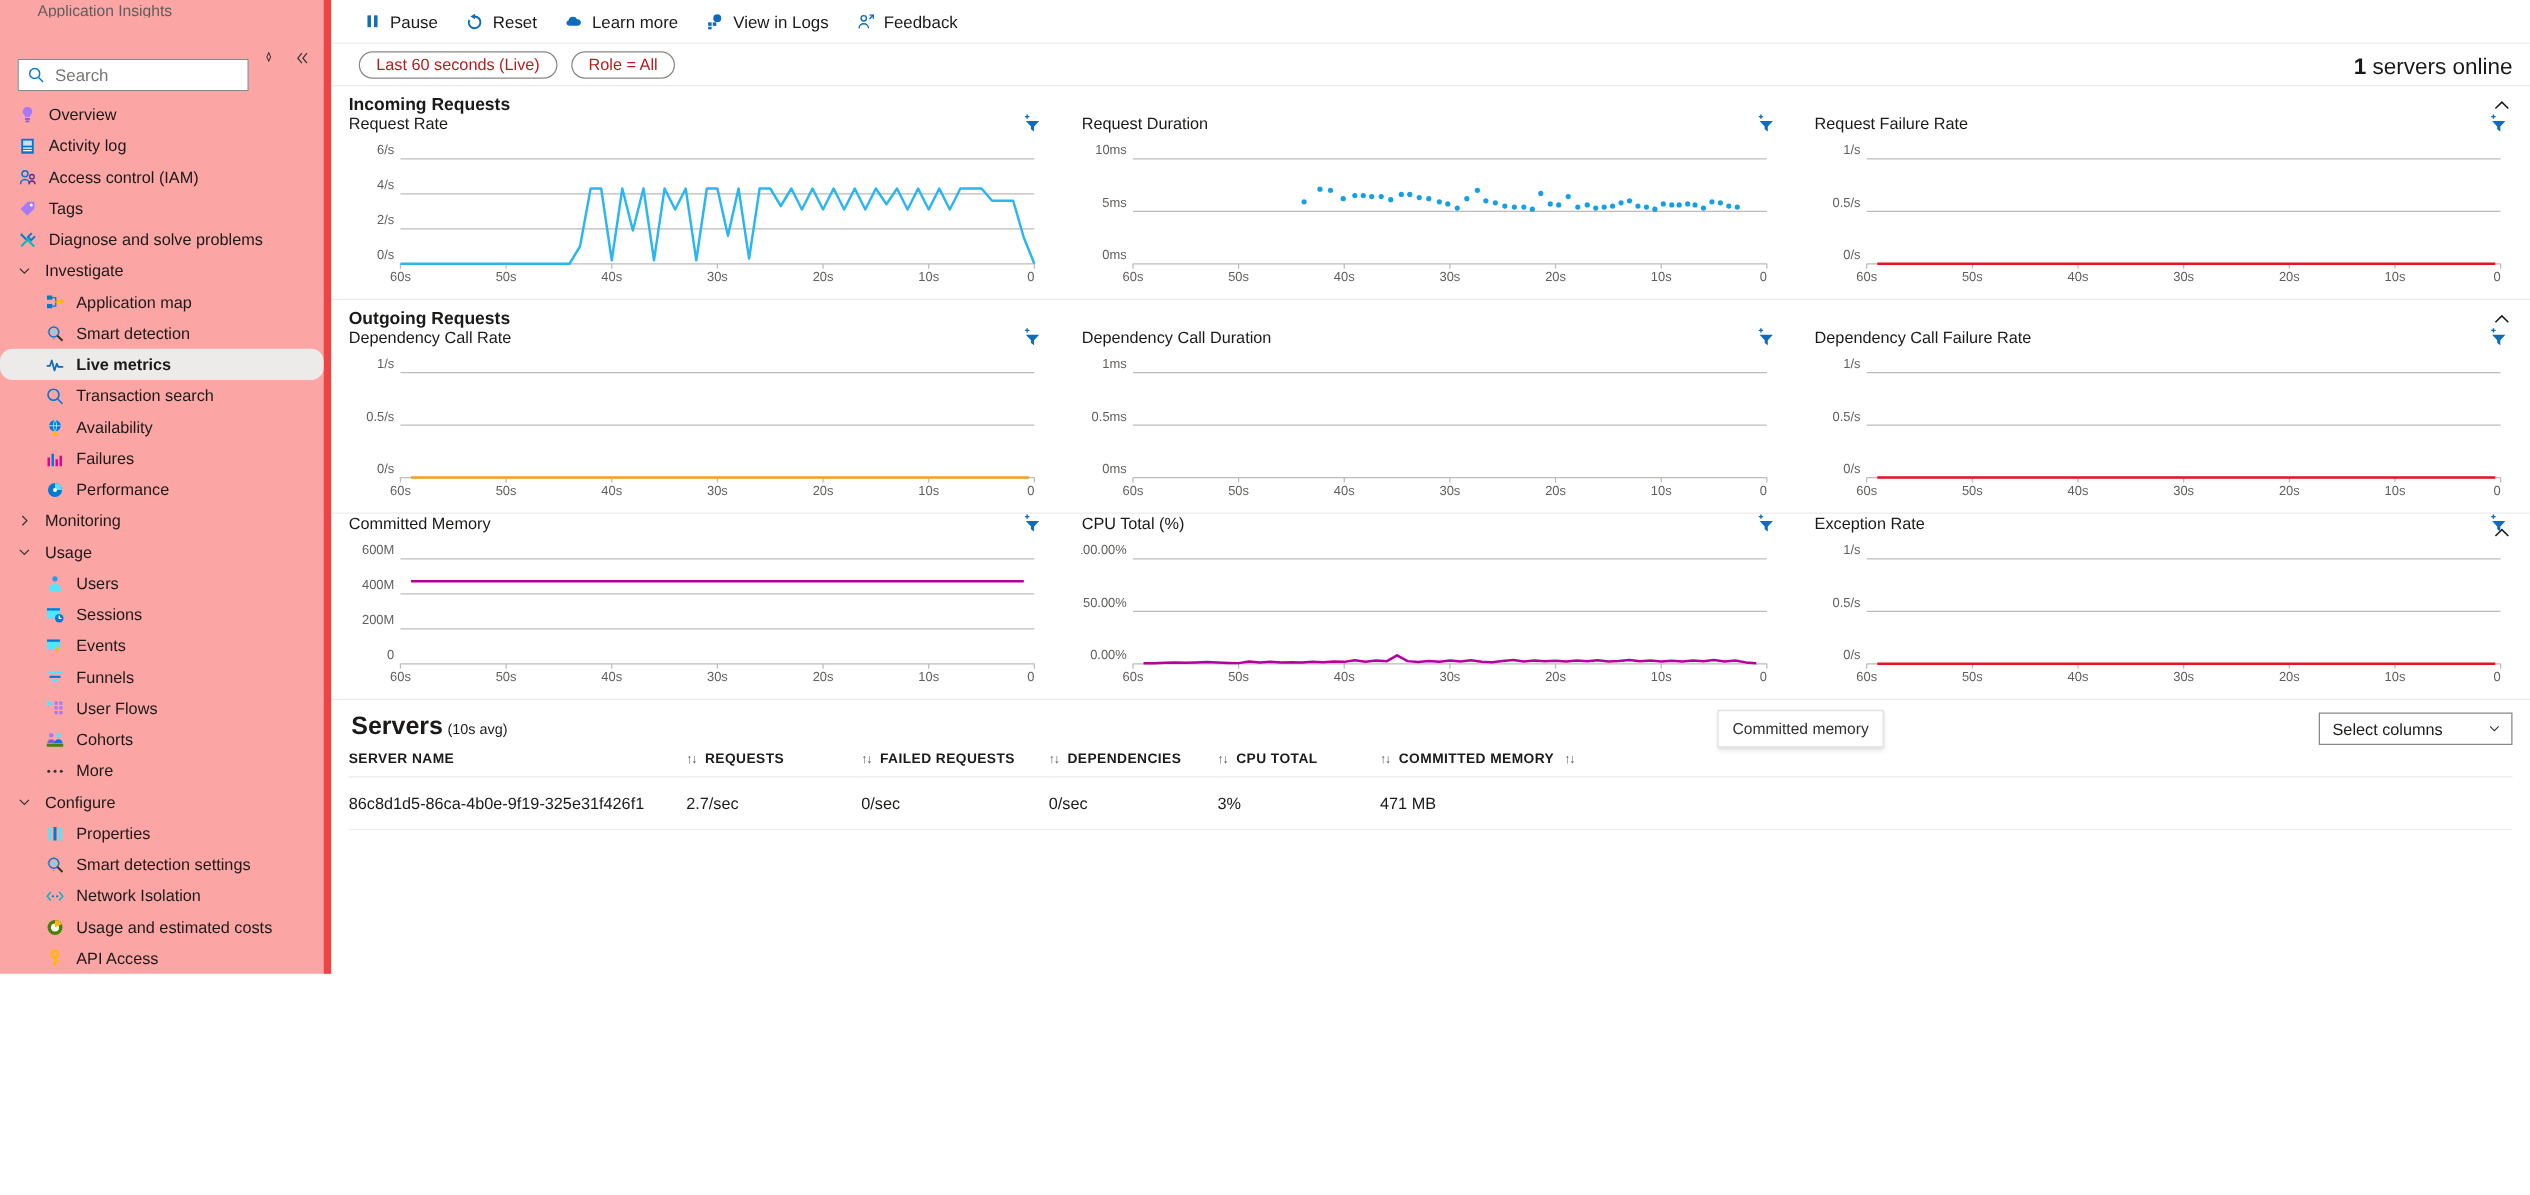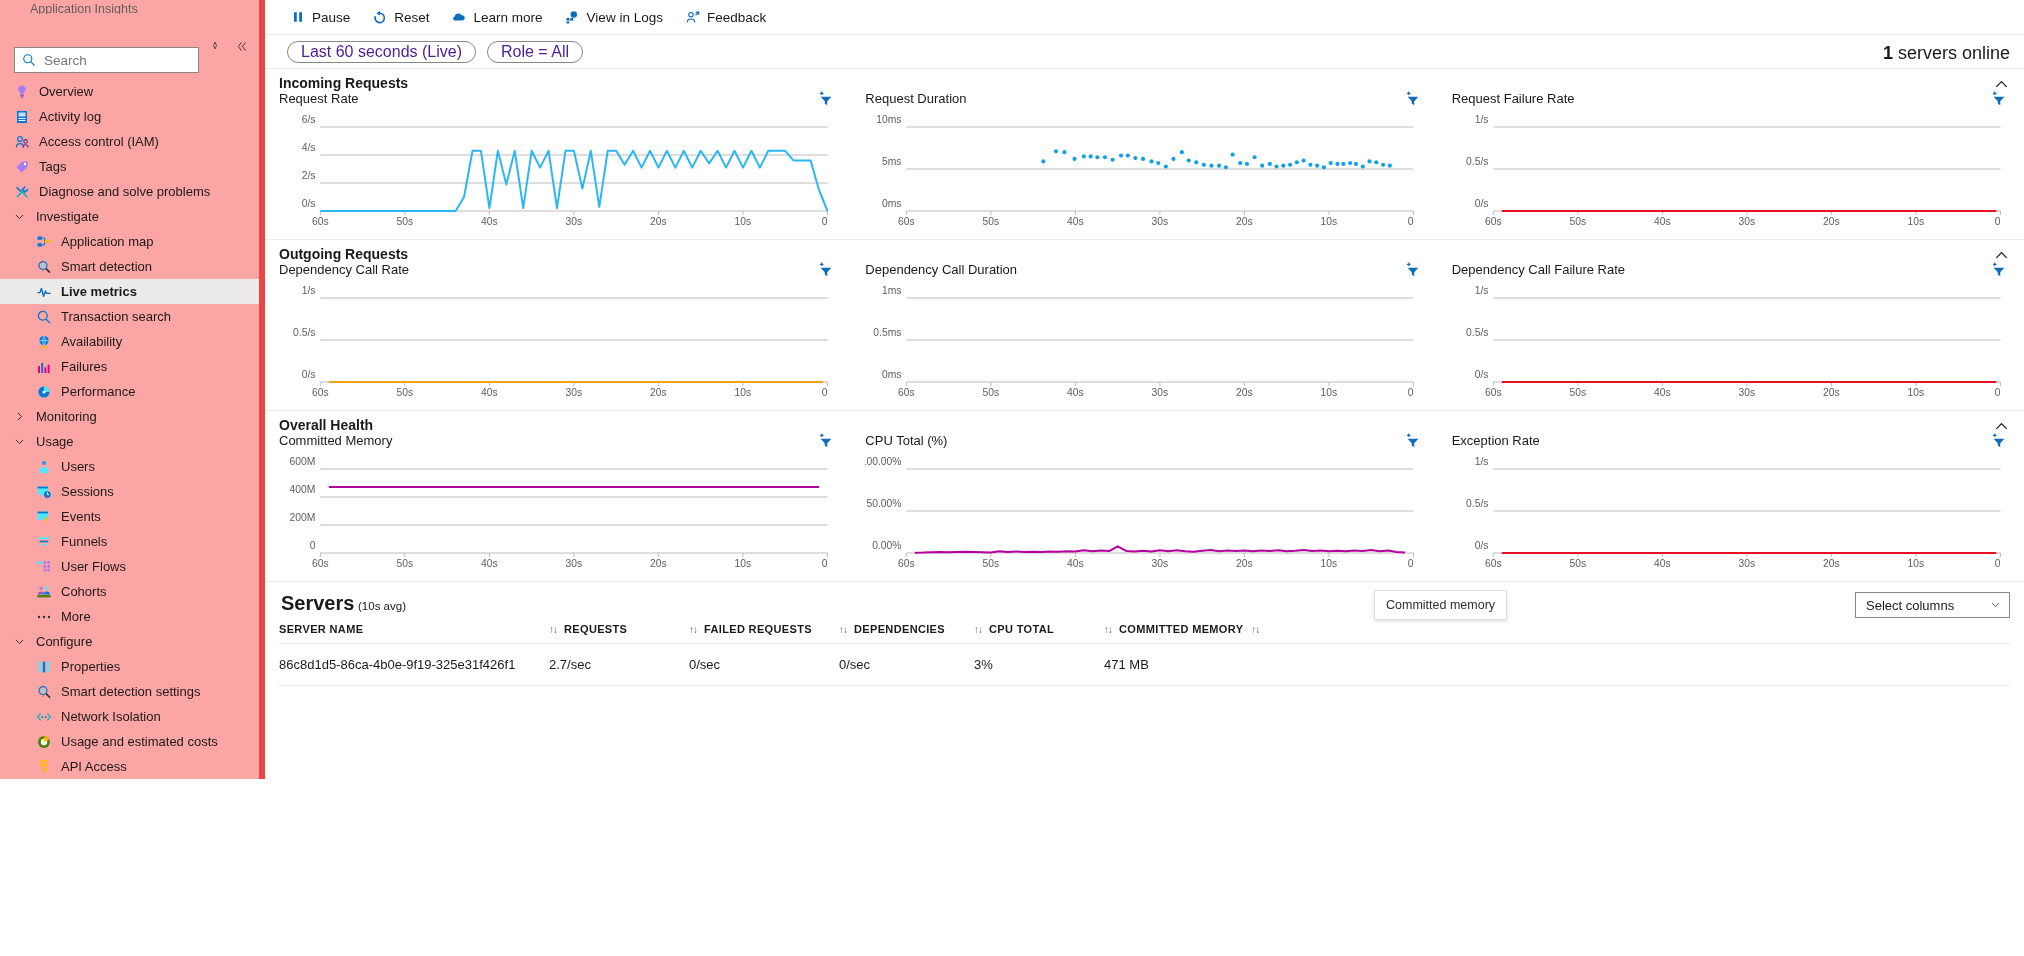--- a/index.html
+++ b/index.html
@@ -54,21 +54,21 @@
   }
   .collapse-btn { font-size: 14px; color: #323130; }
 
   .nav-item {
     display: flex; align-items: center;
     height: 25px; gap: 9px;
     padding-left: 14px;
     cursor: pointer; white-space: nowrap;
     font-size: 13px; color: #1b1a19;
   }
-  .nav-item.selected { background: #edebe9; font-weight: 600; }
+  .nav-item.selected { background: #edebe9; font-weight: 600; border-radius: 10px; }
   .nav-item.group { padding-left: 12px; gap: 10px; }
   .nav-item.child { padding-left: 36px; }
   .nav-icon {
     width: 16px; height: 16px; flex: 0 0 16px;
     display: flex; align-items: center; justify-content: center;
   }
   .chev {
     width: 14px; flex: 0 0 14px; color: #323130;
     font-size: 11px; display: flex; align-items: center; justify-content: center;
   }
@@ -89,21 +89,21 @@
   .filterbar {
     height: 34px; display: flex; align-items: center;
     padding-left: 22px; gap: 11px;
     border-top: 1px solid #edebe9;
     position: relative;
   }
   .pill {
     border: 1px solid #8a8886; border-radius: 13px;
     height: 22px; padding: 0 13px;
     display: flex; align-items: center;
-    font-size: 16px; color: #4c1d95; cursor: pointer;
+    font-size: 13px; color: #b91c1c; cursor: pointer;
     background: #fff; white-space: nowrap;
   }
   .servers-online {
     position: absolute; right: 14px; top: 8px;
     font-size: 18px; color: #1b1a19; white-space: nowrap;
   }
   .servers-online b { font-weight: 600; }
 
   
   .section { border-top: 1px solid #edebe9; position: relative; }
@@ -813,23 +813,20 @@
                   <text class="tick-lbl" x="471.1666666666667" y="112" text-anchor="middle">10s</text>
                   <line x1="557" y1="98" x2="557" y2="102" stroke="#bebbb8" stroke-width="1"></line>
                   <text class="tick-lbl" x="557" y="112" text-anchor="end">0</text>
                   <path d="M50.58 98.00 L552.71 98.00" fill="none" stroke="#e81123" stroke-width="2" stroke-linejoin="round" stroke-linecap="butt"></path>
                 </svg>
               </div>
             </div>
           </div>
         </div>
         <div class="section">
-          <div class="section-head">
-            <span class="section-title">Overall Health</span>
-          </div>
           <div class="sec-collapse">
             <svg width="15" height="15" viewBox="0 0 16 16">
               <polyline points="2.5,10.5 8,5 13.5,10.5" fill="none" stroke="#1b1a19" stroke-width="1.3"></polyline>
             </svg>
           </div>
           <div class="charts-row">
             <div class="chart-cell">
               <div class="chart-head">
                 <span class="chart-title">Committed Memory</span>
                 <span class="filter-add"><svg width="18" height="16" viewBox="0 0 20 18">

